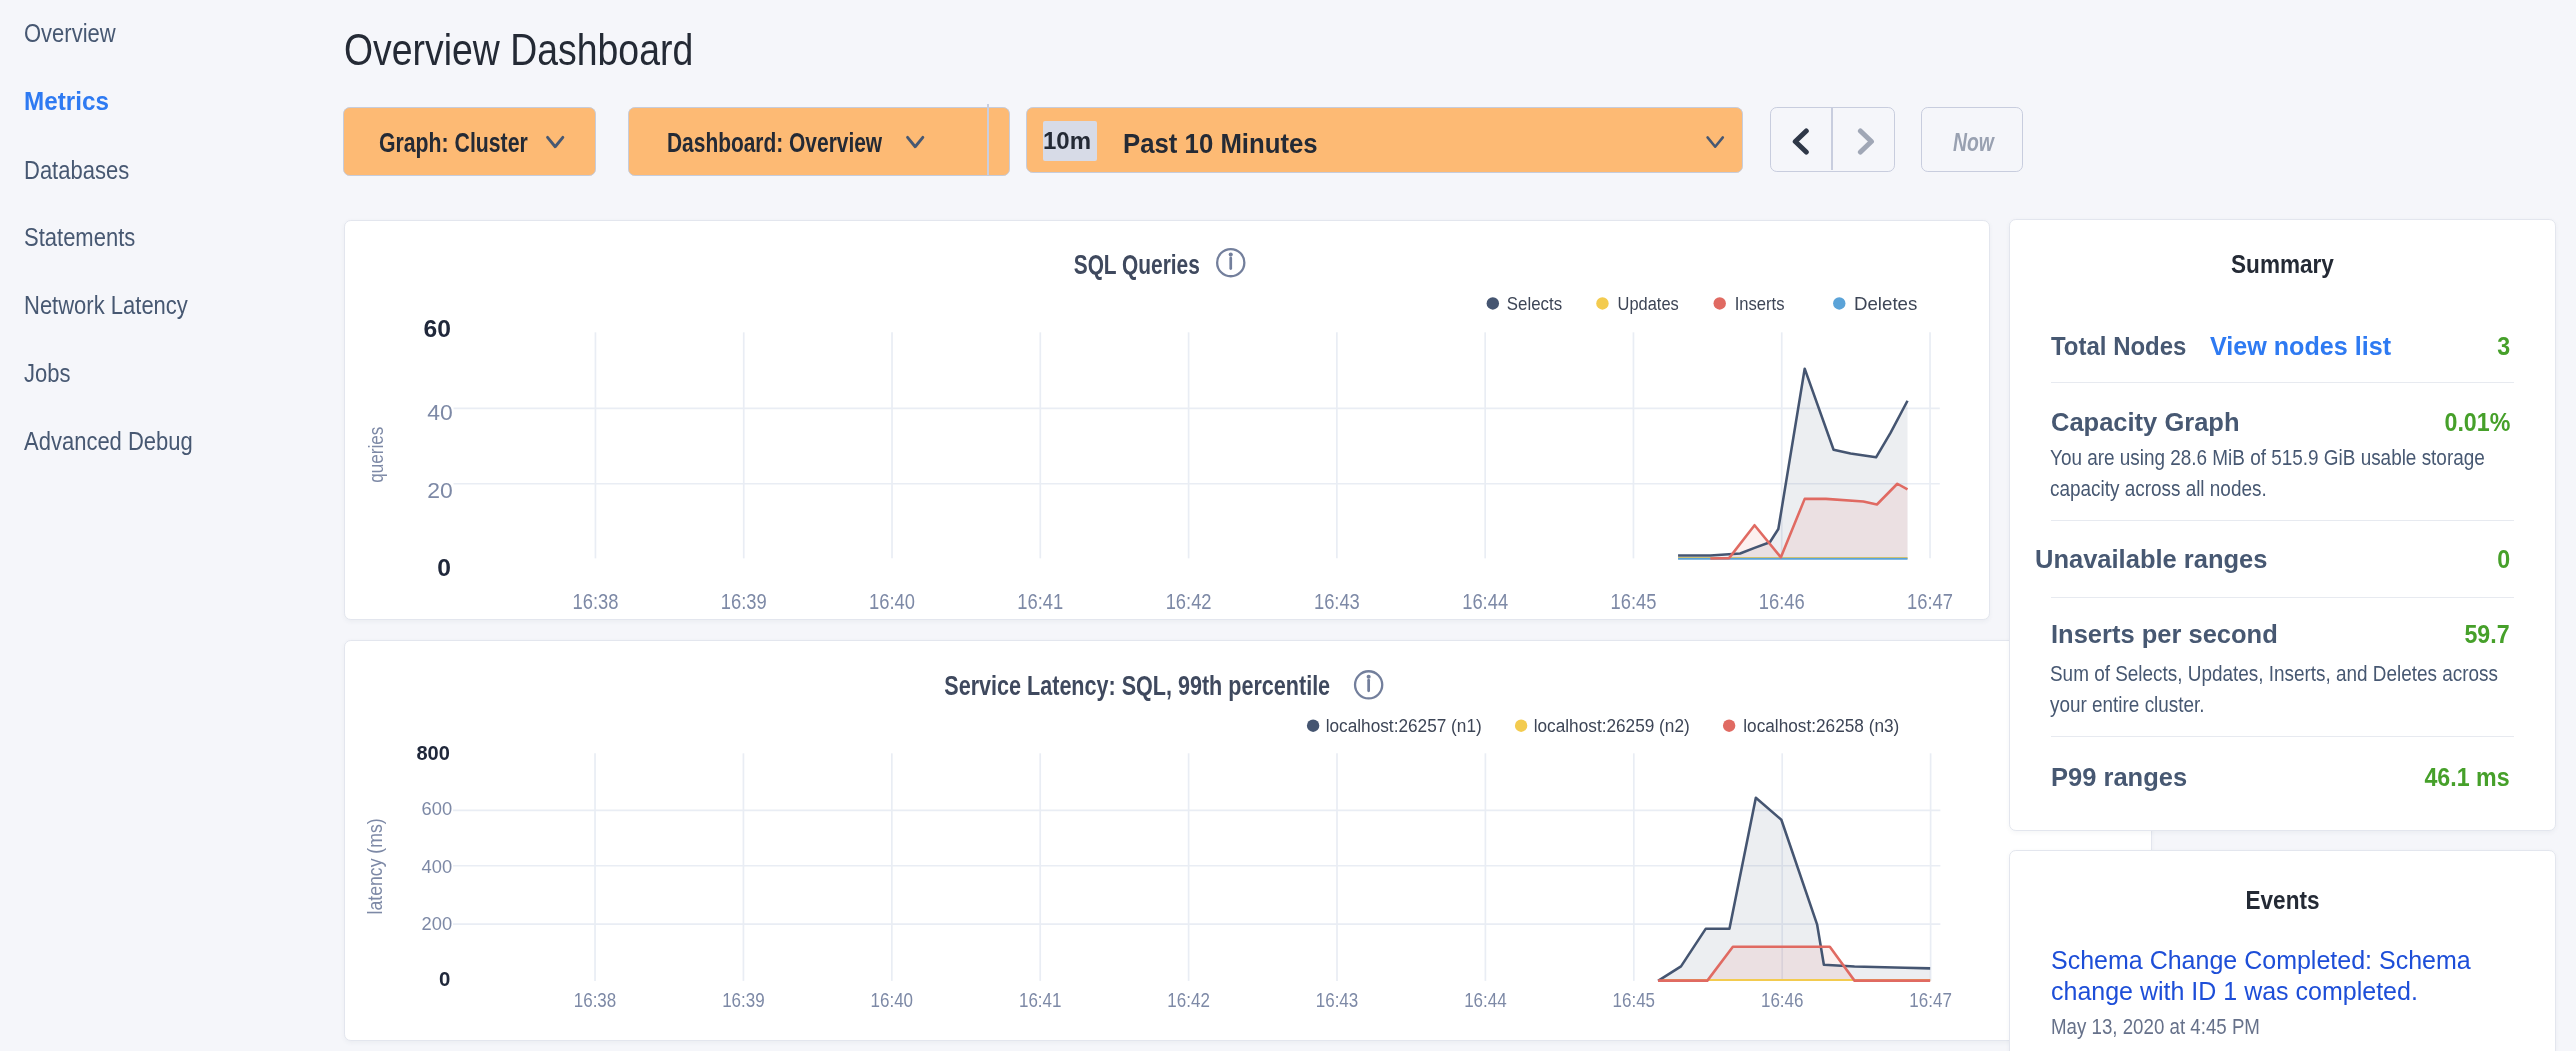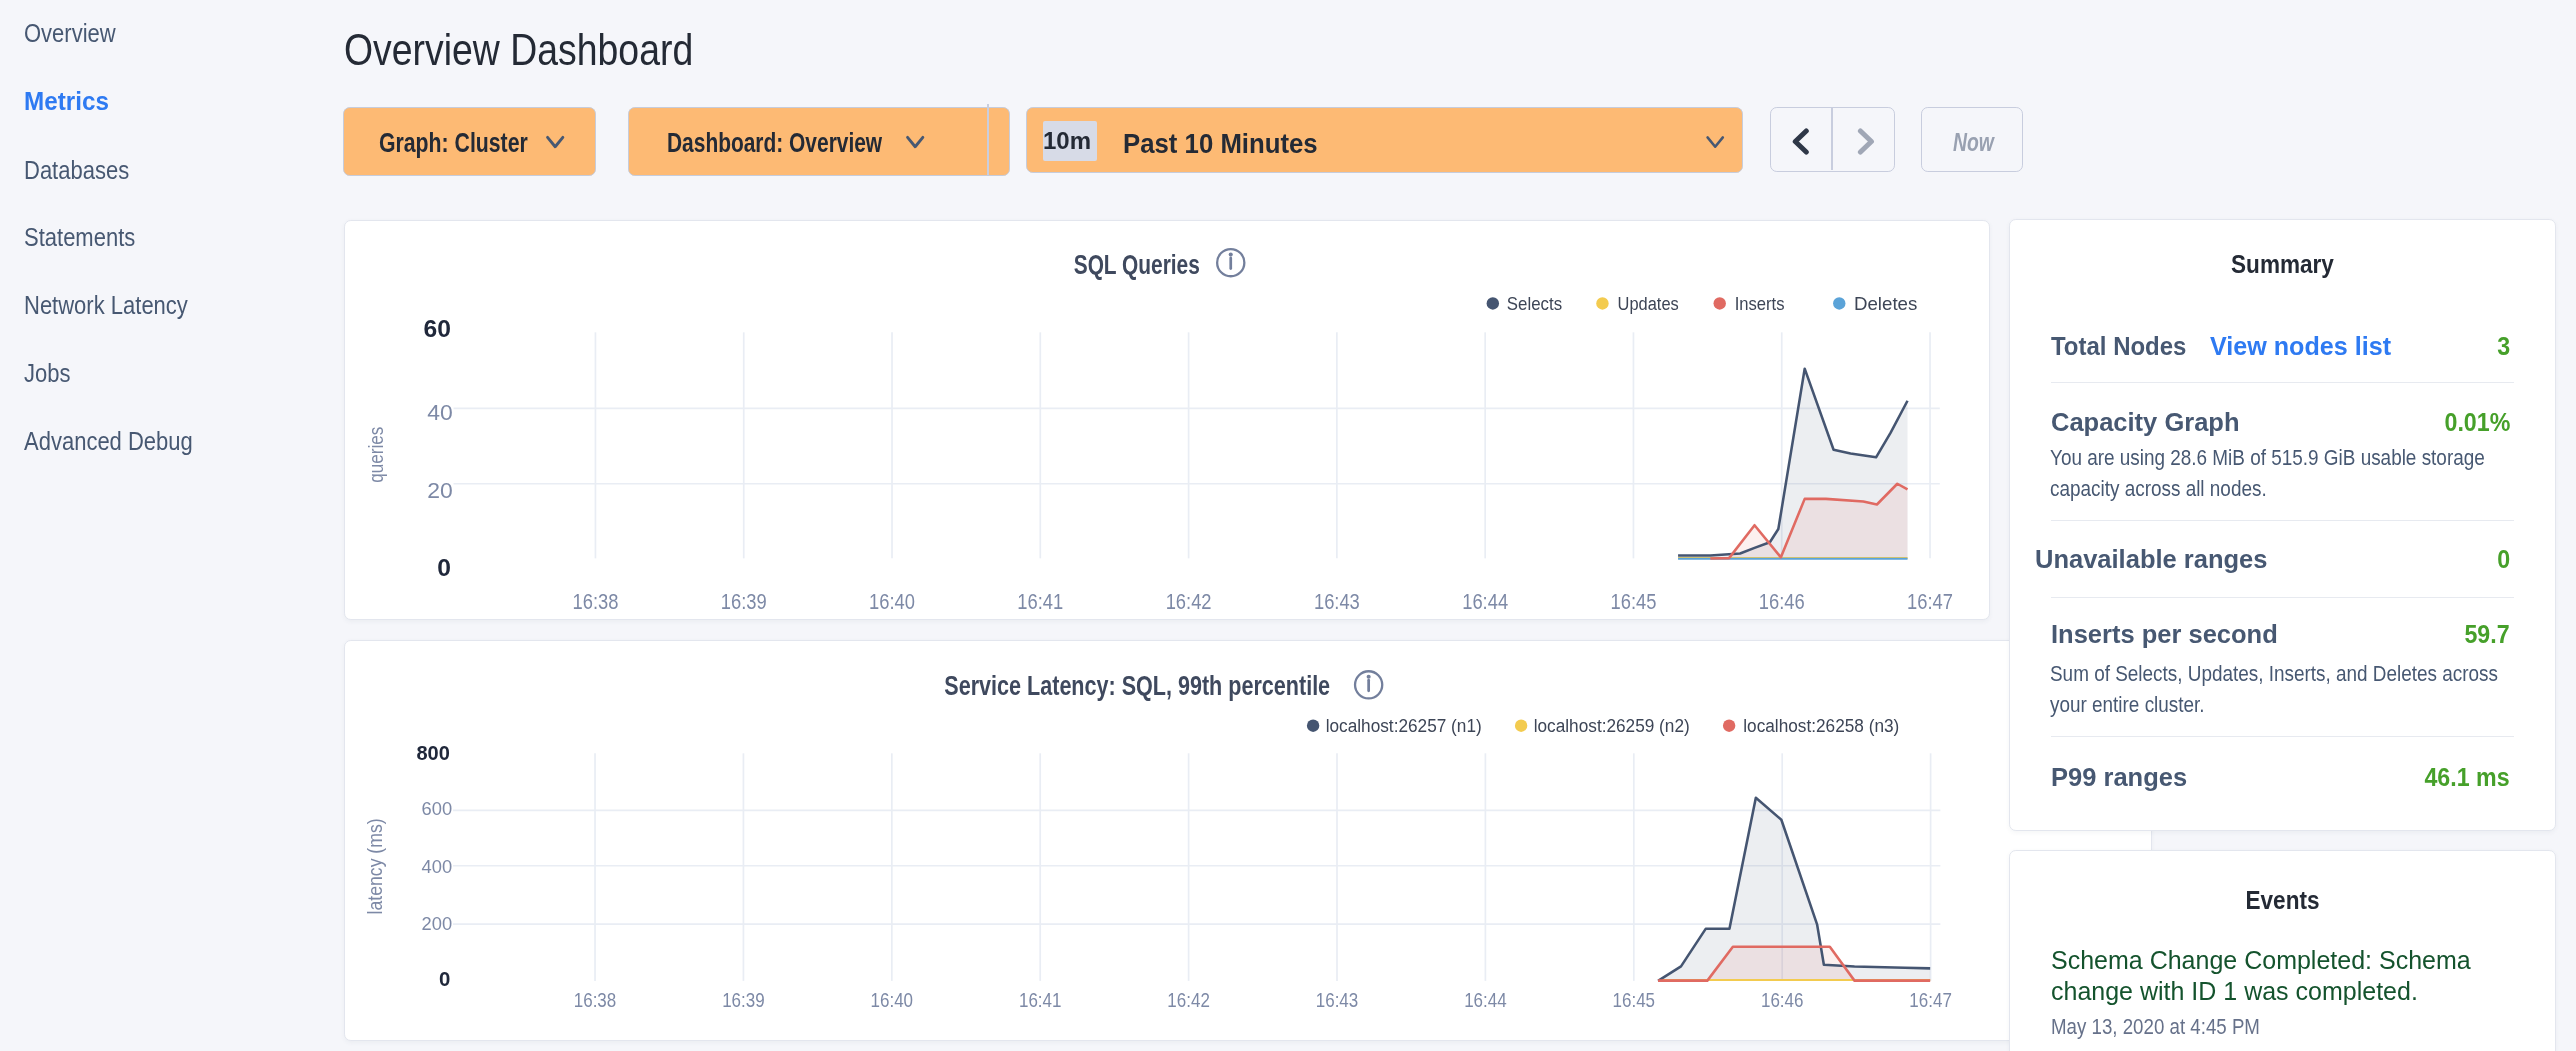--- a/index.html
+++ b/index.html
@@ -187,16 +187,16 @@
     <div class="t" style="left:41px; top:400px; transform:scaleX(1.0);">Inserts per second</div>
     <div class="v" style="top:400px;">59.7</div>
     <div class="d" style="top:438px;">Sum of Selects, Updates, Inserts, and Deletes across<br>your entire cluster.</div>
     <hr style="top:516px;">
     <div class="t" style="left:41px; top:543px; transform:scaleX(1.0);">P99 ranges</div>
     <div class="v" style="top:543px;">46.1 ms</div>
   </div>
 
   <div class="card" id="events" style="left:2009px; top:850px; width:547px; height:340px;">
     <div class="ctitle" style="top:35px; transform:scaleX(0.885);">Events</div>
-    <div style="position:absolute; left:41px; top:94px; font-size:25px; line-height:31px; color:#14532d; white-space:nowrap;">Schema Change Completed: Schema<br>change with ID 1 was completed.</div>
+    <div style="position:absolute; left:41px; top:94px; font-size:25px; line-height:31px; color:#1d4ed8; white-space:nowrap;">Schema Change Completed: Schema<br>change with ID 1 was completed.</div>
     <div style="position:absolute; left:41px; top:163px; font-size:22px; color:#66718a; transform:scaleX(0.85); transform-origin:left top; white-space:nowrap;">May 13, 2020 at 4:45 PM</div>
   </div>
 
 
 </body></html>

